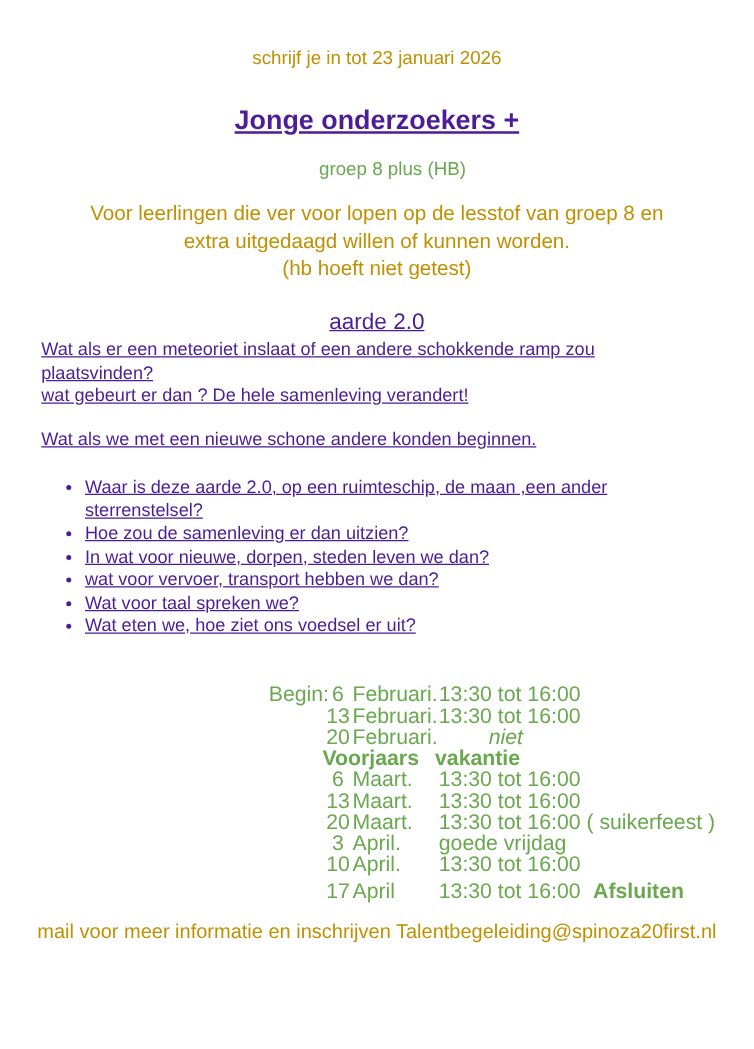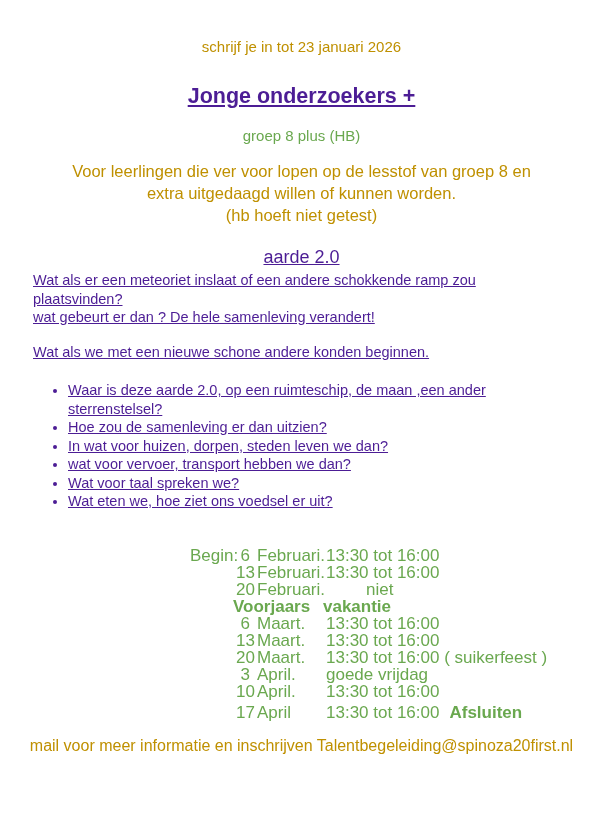--- a/index.html
+++ b/index.html
@@ -4,21 +4,21 @@
 <style>
   html,body{margin:0;padding:0;}
   body{
     width:603px;height:839px;background:#ffffff;overflow:hidden;
     font-family:"Liberation Sans","DejaVu Sans",sans-serif;
     -webkit-font-smoothing:antialiased;
   }
   .page{position:relative;width:603px;height:839px;background:#fff;}
   .gold{color:#bf9000;}
   .dgreen{color:#4c1d95;text-decoration:underline;}
-  .lgreen{color:#6aa84f;}
+  .lgreen{color:#6aa84f;padding-left:25px;}
   .center{text-align:center;}
 
   .deadline{margin:0;padding-top:38px;font-size:15px;line-height:17px;}
   .title{margin:29px 0 0 0;font-size:21.5px;line-height:25px;font-weight:bold;}
   .subtitle{margin:18px 0 0 0;font-size:15px;line-height:17px;}
   .audience{margin:16px 0 0 0;font-size:16.5px;line-height:22px;}
   .section-title{margin:21px 0 0 0;font-size:18px;line-height:21px;}
 
   .intro{margin:3px 0 0 33px;font-size:14.5px;line-height:18.5px;max-width:460px;}
   .intro2{margin:16px 0 0 33px;font-size:14.5px;line-height:18.5px;max-width:460px;}
@@ -30,21 +30,21 @@
   ul.bullets li{margin:0;padding:0;}
 
   .program-note{margin:42px 0 0 0;font-size:14px;line-height:17px;}
 
   .schedule{margin:36px 0 0 190px;font-size:17px;line-height:17px;}
   .srow{display:flex;align-items:baseline;}
   .sr-label{width:46px;flex:0 0 46px;}
   .sr-day{width:14px;flex:0 0 14px;text-align:right;}
   .sr-month{width:62px;flex:0 0 62px;padding-left:7px;}
   .sr-time{padding-left:7px;white-space:nowrap;}
-  .sr-time.indent{padding-left:47px;}
+  .sr-time.indent{padding-left:47px;font-style:italic;}
   .srow.vacation{margin-left:43px;font-weight:bold;}
   .vac-left{display:inline-block;width:90px;}
   .srow.last{margin-top:4px;}
   .sr-suffix{font-weight:bold;margin-left:10px;}
 
   .footer{margin:17px 0 0 0;font-size:16px;line-height:16px;}
 </style>
 </head>
 <body>
 
@@ -67,21 +67,21 @@
   <div class="intro dgreen">
     <div>Wat als er een meteoriet inslaat of een andere schokkende ramp zou plaatsvinden?</div>
     <div>wat gebeurt er dan ? De hele samenleving verandert!</div>
   </div>
 
   <div class="intro2 dgreen">Wat als we met een nieuwe schone andere konden beginnen.</div>
 
   <ul class="bullets dgreen">
     <li><span>Waar is deze aarde 2.0, op een ruimteschip, de maan ,een ander</span><br><span>sterrenstelsel?</span></li>
     <li><span>Hoe zou de samenleving er dan uitzien?</span></li>
-    <li><span>In wat voor huizen, dorpen, steden leven we dan?</span></li>
+    <li><span>In wat voor nieuwe, dorpen, steden leven we dan?</span></li>
     <li><span>wat voor vervoer, transport hebben we dan?</span></li>
     <li><span>Wat voor taal spreken we?</span></li>
     <li><span>Wat eten we, hoe ziet ons voedsel er uit?</span></li>
   </ul>
 
 
   <div class="schedule lgreen">
 
     <div class="srow">
       <span class="sr-label">Begin:</span>

